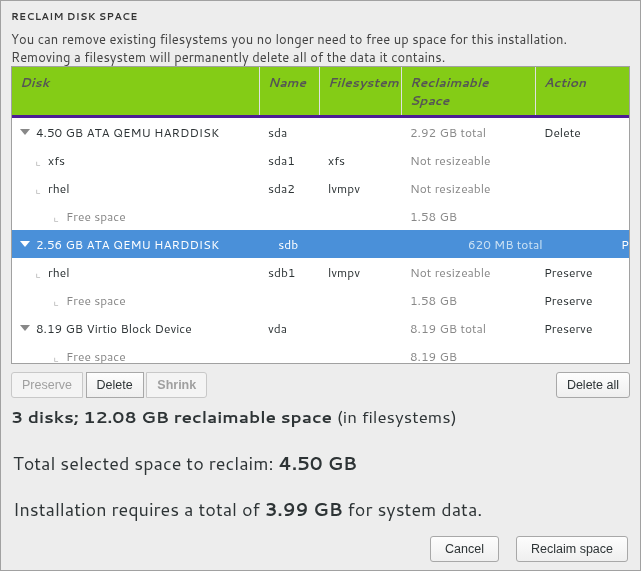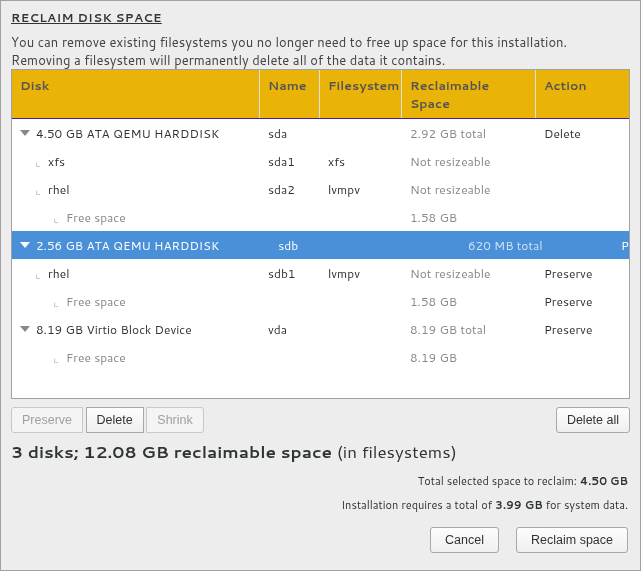--- a/index.html
+++ b/index.html
@@ -1,22 +1,22 @@
 <!DOCTYPE html>
 <html><head>
 <meta charset="utf-8">
 <style>
 * { box-sizing: border-box; margin: 0; padding: 0; }
 html, body { width: 641px; height: 571px; font-family: "Cantarell", "DejaVu Sans", sans-serif; font-size: 13px; color: #2e3436; background: #fff; }
 .frame { width: 641px; height: 571px; border: 1px solid #a1a1a1; background: #ededed; display: flex; flex-direction: column; }
 .content { padding: 8px 10px 0 10px; flex: 0 0 auto; }
-.title { font-weight: bold; font-size: 12px; letter-spacing: 0.3px; color: #333; margin-bottom: 8px; text-decoration: underline; }
+.title { font-weight: bold; font-size: 10px; letter-spacing: 0.3px; color: #333; margin-bottom: 8px; }
 .desc { font-size: 13px; color: #444; line-height: 1.35; }
 .tree-wrap { margin: 0 10px; border: 1px solid #a1a1a1; background: #fff; height: 330px; overflow: hidden; }
-.tree-head { display: flex; background: #eab308; border-bottom: 1px solid #4c1d95; }
+.tree-head { display: flex; background: #84cc16; border-bottom: 3px solid #4c1d95; font-style: italic; }
 .th { padding: 6px 8px; font-size: 12.5px; font-weight: bold; color: #555; border-right: 1px solid #e0e0e0; }
 .th:last-child { border-right: none; }
 .c-disk { width: 248px; }
 .c-name { width: 60px; }
 .c-fs { width: 82px; }
 .c-recl { width: 134px; }
 .c-act { flex: 1; }
 .tree-body { }
 .row { display: flex; align-items: center; height: 28px; font-size: 12px; }
 .row .cell { padding: 0 8px; overflow: hidden; white-space: nowrap; }
@@ -27,26 +27,26 @@
 .branch { color: #bbb; margin-right: 6px; display: inline-block; width: 8px; text-align: center; }
 .italic { color: #888; }
 .row.selected { background: #4a90d9; color: #fff; gap: 28px; }
 .row.selected .expander { border-top-color: #fff; }
 .row.selected .muted, .row.selected .italic { color: #cde2f4; }
 .actions-bar { display: flex; align-items: center; padding: 8px 10px 4px 10px; }
 .btn { background: linear-gradient(#fdfdfd,#efefef); border: 1px solid #a8a8a8; border-radius: 3px; padding: 4px 10px; font-size: 12.5px; color: #2e3436; cursor: pointer; min-height: 26px; }
 .btn.disabled { color: #a0a0a0; background: #f4f4f4; border-color: #c8c8c8; cursor: default; }
 .btn + .btn { margin-left: -1px; }
 .btn-group .btn:first-child { border-top-right-radius: 0; border-bottom-right-radius: 0; }
-.btn-group .btn:last-child { border-top-left-radius: 0; border-bottom-left-radius: 0; }
+.btn-group .btn:last-child { border-top-left-radius: 0; border-bottom-left-radius: 0; font-weight: bold; }
 .btn-group .btn:not(:first-child):not(:last-child) { border-radius: 0; }
 .spacer { flex: 1; }
 .summary { padding: 2px 10px 6px 10px; font-size: 17px; }
 .summary b { font-weight: bold; }
-.right-line { text-align: right; padding: 4px 12px; font-size: 11px; }
+.right-line { text-align: left; padding: 4px 12px; font-size: 18px; margin-top: 12px; }
 .right-line b { font-weight: bold; }
 .dialog-actions { display: flex; justify-content: flex-end; gap: 18px; padding: 10px 12px 8px 12px; }
 .dialog-actions .btn { padding: 5px 14px; }
 </style>
 </head>
 <body>
 
 <div class="frame">
   <div class="content">
     <div class="title">RECLAIM DISK SPACE</div>

